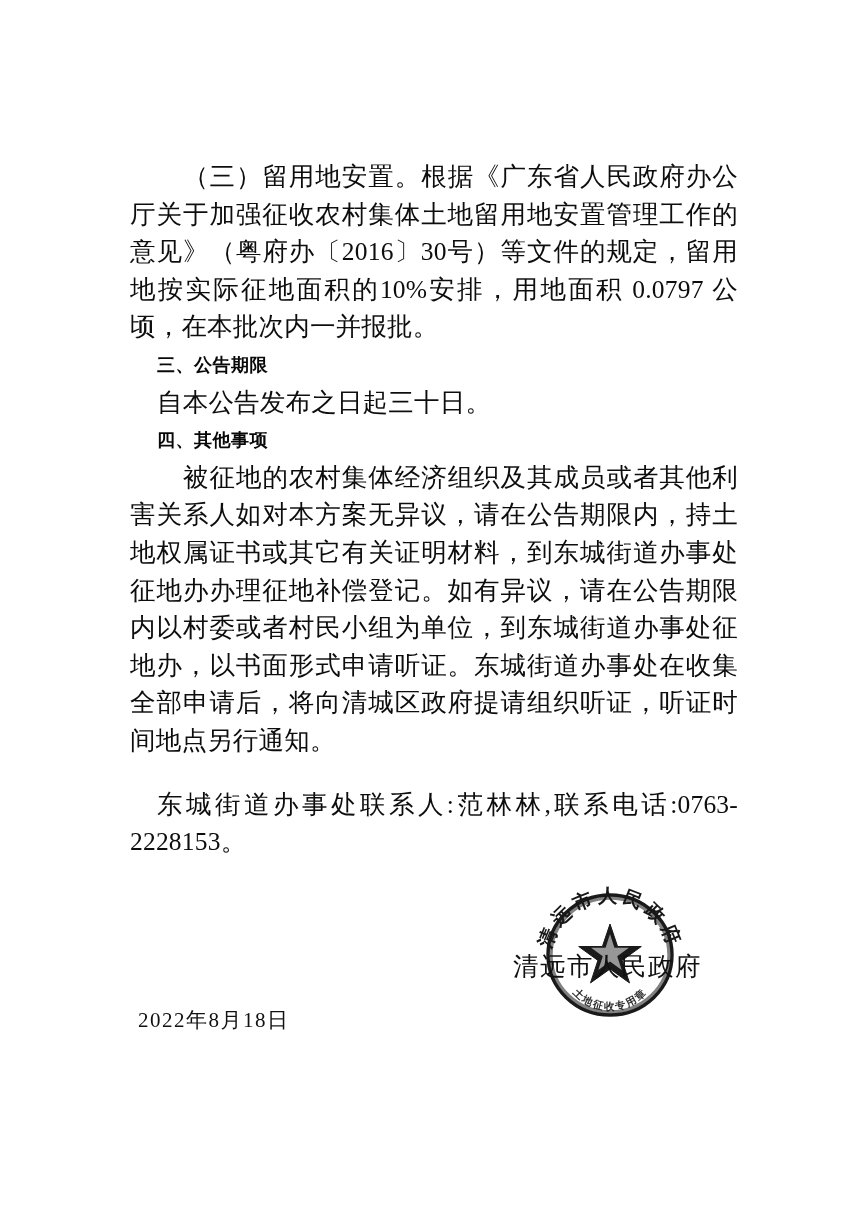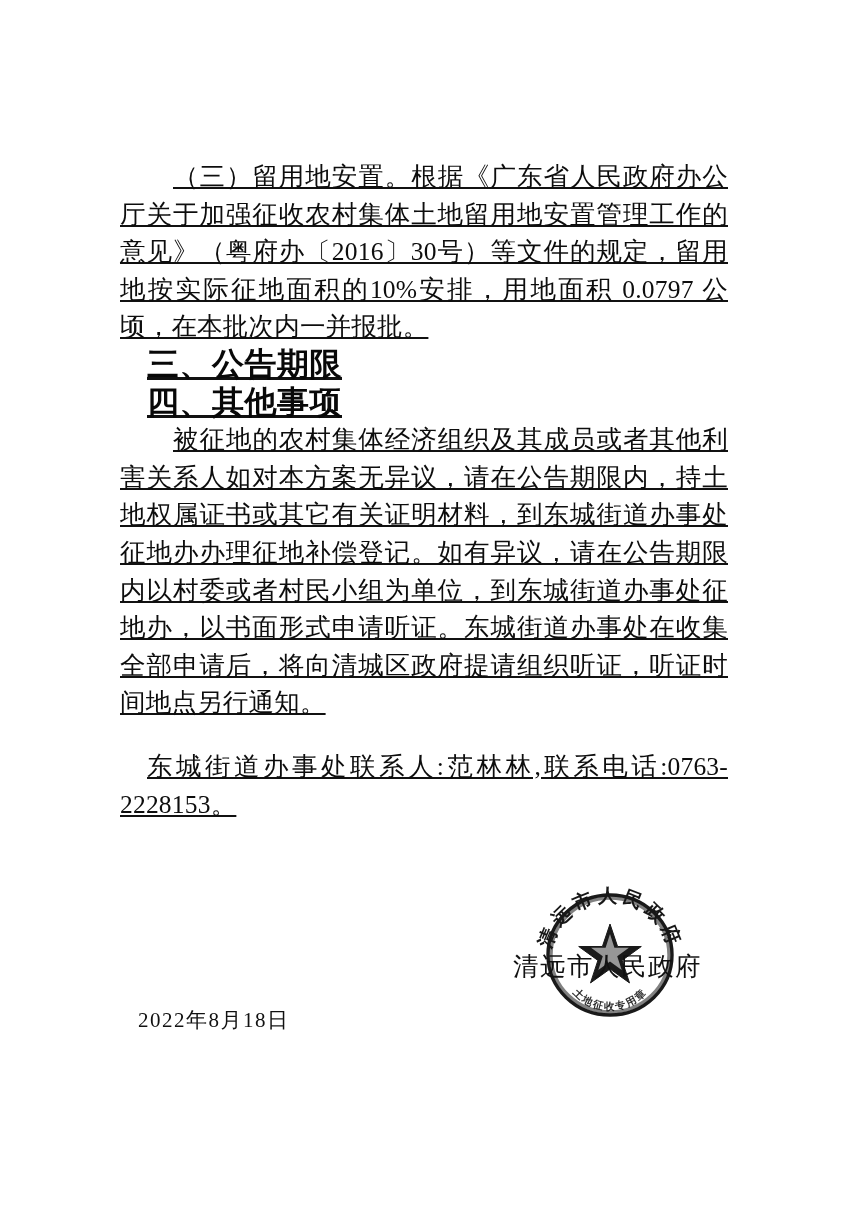--- a/index.html
+++ b/index.html
@@ -15,44 +15,43 @@
   #page {
     position: relative;
     width: 850px;
     height: 1205px;
     margin: 0 auto;
     background: #ffffff;
     overflow: hidden;
   }
   #content {
     position: absolute;
-    left: 120px;
+    left: 130px;
     top: 158px;
     width: 608px;
-    text-decoration: underline;
   }
 
   
   .para {
     font-size: 25.5px;
     line-height: 37.6px;
     text-align: justify;
     text-justify: inter-ideograph;
     letter-spacing: 0.2px;
     margin: 0;
     text-indent: 53px;
     color: #0d0d0d;
   }
   .para.indent1 {
     text-indent: 27px;
   }
   .heading {
     font-family: "DejaVu Sans", "Liberation Sans", sans-serif;
     font-weight: bold;
-    font-size: 32px;
+    font-size: 18px;
     line-height: 37.6px;
     margin: 0;
     text-indent: 27px;
     letter-spacing: 0.5px;
     color: #080808;
   }
   .spacer-md { height: 26px; }
   .spacer-lg { height: 40px; }
 
   
@@ -117,20 +116,21 @@
 
 <div id="page">
 
   <div id="content">
 
     <p class="para">（三）留用地安置。根据《广东省人民政府办公厅关于加强征收农村集体土地留用地安置管理工作的意见》（粤府办〔2016〕30号）等文件的规定，留用地按实际征地面积的10%安排，用地面积 0.0797 公顷，在本批次内一并报批。</p>
 
 
     <h2 class="heading">三、公告期限</h2>
 
+    <p class="para indent1">自本公告发布之日起三十日。</p>
 
     <h2 class="heading">四、其他事项</h2>
 
     <p class="para">被征地的农村集体经济组织及其成员或者其他利害关系人如对本方案无异议，请在公告期限内，持土地权属证书或其它有关证明材料，到东城街道办事处征地办办理征地补偿登记。如有异议，请在公告期限内以村委或者村民小组为单位，到东城街道办事处征地办，以书面形式申请听证。东城街道办事处在收集全部申请后，将向清城区政府提请组织听证，听证时间地点另行通知。</p>
 
     <div class="spacer-md"></div>
 
     <p class="para indent1">东城街道办事处联系人:范林林,联系电话:0763-2228153。</p>
 
 

